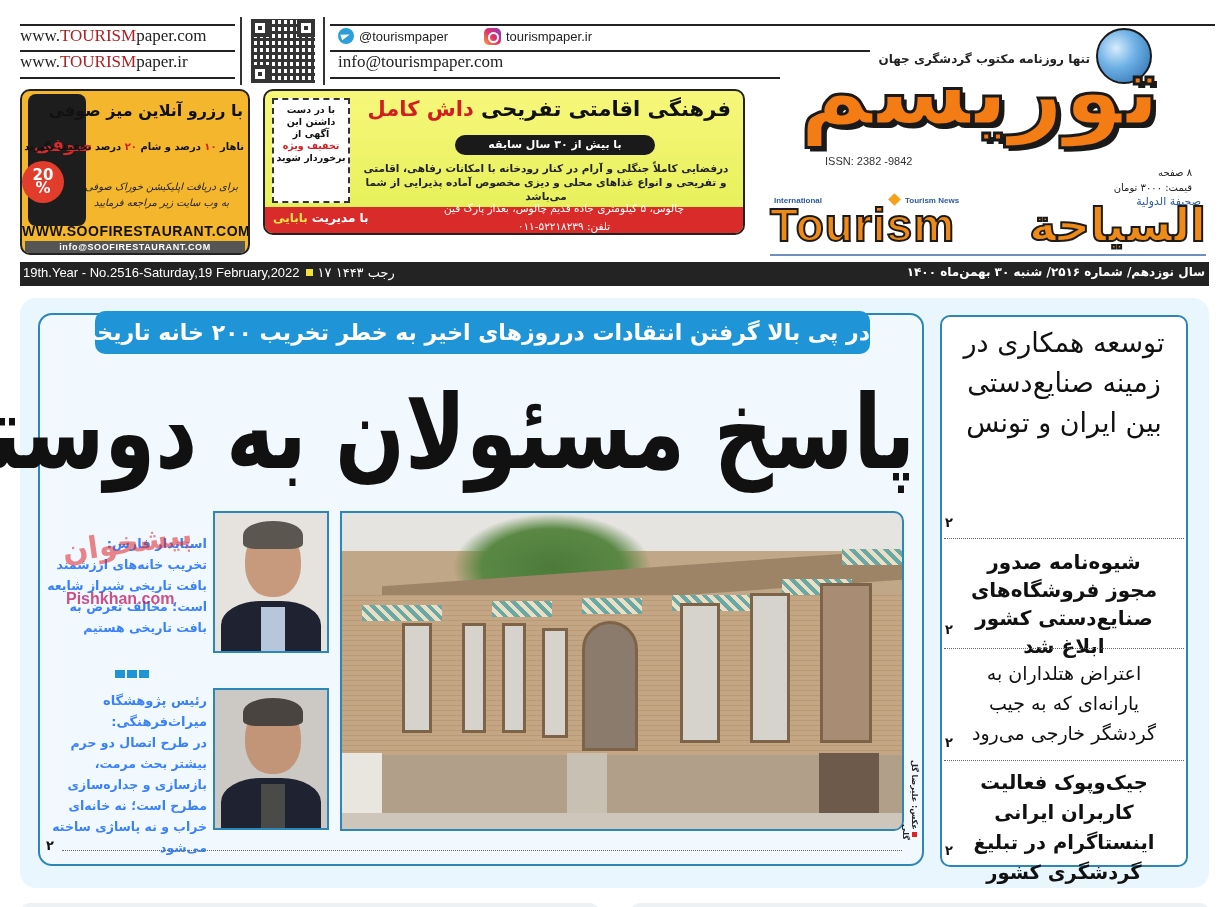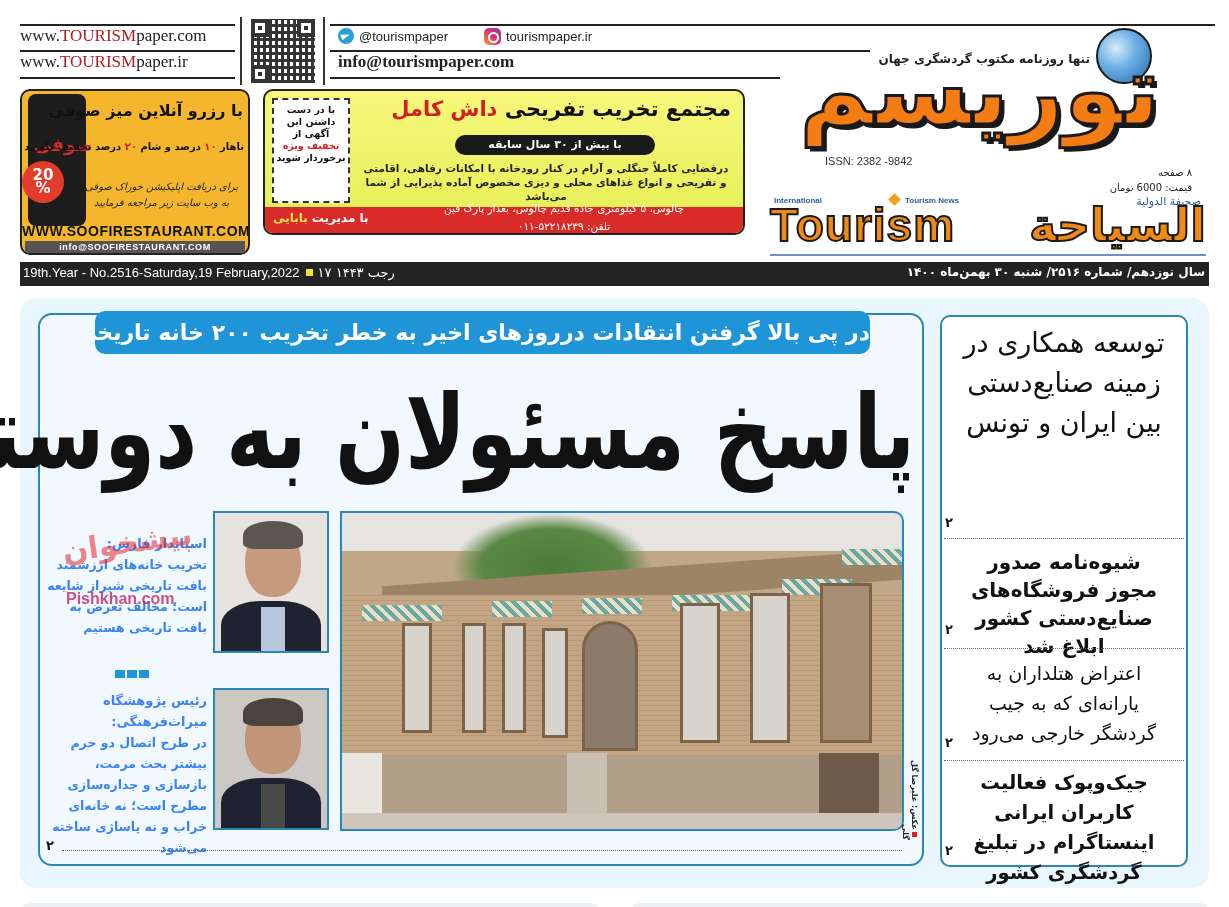--- a/index.html
+++ b/index.html
@@ -17,21 +17,21 @@
           repeating-linear-gradient(90deg, #111 0 3px, transparent 3px 6px),
           repeating-linear-gradient(0deg, #111 0 3px, #fff 3px 7px);
         opacity: .85; }
   .qr .finder { position: absolute; width: 18px; height: 18px; border: 4px solid #111; background: #fff; }
   .qr .finder::after { content: ""; position: absolute; left: 3px; top: 3px; width: 4px; height: 4px; background: #111; }
   .social { position: absolute; top: 28px; font-family: "Liberation Sans", sans-serif; font-size: 13px; color: #222; display: flex; align-items: center; gap: 5px; }
   .tg-icon { width: 16px; height: 16px; border-radius: 50%; background: #2a9fd8; position: relative; display: inline-block; }
   .tg-icon::after { content: ""; position: absolute; left: 3px; top: 5px; border-left: 9px solid #fff; border-top: 3px solid transparent; border-bottom: 3px solid transparent; transform: rotate(-20deg); }
   .ig-icon { width: 17px; height: 17px; border-radius: 5px; background: linear-gradient(45deg,#f9a33b,#e1306c,#8a3ab9); position: relative; display: inline-block; }
   .ig-icon::after { content: ""; position: absolute; left: 4px; top: 4px; width: 7px; height: 7px; border: 2px solid #fff; border-radius: 50%; }
-  .email { position: absolute; left: 338px; top: 52px; font-family: "Liberation Serif", serif; font-size: 17px; color: #222; font-weight: bold; }
+  .email { position: absolute; left: 338px; top: 52px; font-family: "Liberation Serif", serif; font-size: 17px; color: #222; }
 
   
   .logo-area { position: absolute; left: 765px; top: 25px; width: 445px; height: 150px; }
   .logo-word { position: absolute; right: 50px; top: 18px; font-family: "DejaVu Sans", sans-serif; font-weight: bold; font-size: 96px; line-height: 1;
                color: #f47c14; -webkit-text-stroke: 3px #1a1a1a; text-shadow: 4px 4px 0 #1a1a1a; direction: rtl; }
   .globe { position: absolute; right: 58px; top: 3px; width: 56px; height: 56px; border-radius: 50%;
            background: radial-gradient(circle at 35% 35%, #d8ecfb 0, #6fb2e6 40%, #2666a8 100%); border: 2px solid #1a1a1a; }
   .logo-tag { position: absolute; right: 120px; top: 27px; font-size: 12px; font-weight: bold; color: #222; direction: rtl; }
   .issn { position: absolute; left: 60px; top: 130px; font-family: "Liberation Sans", sans-serif; font-size: 11px; color: #333; }
   .pages { position: absolute; right: 18px; top: 140px; font-size: 10px; color: #222; direction: rtl; text-align: right; line-height: 15px; }
@@ -155,21 +155,21 @@
 </div>
 <div class="email">info@tourismpaper.com</div>
 
 <div class="logo-area">
   <div class="globe"></div>
   <div class="logo-word">توریسم</div>
   <div class="logo-tag">تنها روزنامه مکتوب گردشگری جهان</div>
   <div class="issn">ISSN: 2382 -9842</div>
   <div class="pages">
     <div>۸ صفحه</div>
-    <div>قیمت: 6000 تومان</div>
+    <div>قیمت: ۳۰۰۰ تومان</div>
   </div>
 </div>
 
 <div class="intl-row">
   <span class="small-en" style="left:4px;">International</span>
   <span class="diamond"></span>
   <span class="small-en" style="left:135px;">Tourism News</span>
   <span class="tour">Tourism</span>
   <span class="small-ar">صحيفة الدولية</span>
   <span class="siyaha" style="top:6px;">السياحة</span>
@@ -200,21 +200,21 @@
   <div class="mail">info@SOOFIRESTAURANT.COM</div>
 </div>
 
 <div class="ad ad-dash">
   <div class="coupon">
     <div>با در دست داشتن این آگهی از</div>
     <div class="red">تخفیف ویژه</div>
     <div>برخوردار شوید</div>
   </div>
   <div class="headline">
-    <span>مجتمع تخریب تفریحی</span>
+    <span>فرهنگی اقامتی تفریحی</span>
     <span class="red">داش کامل</span>
   </div>
   <div class="pill">با بیش از ۳۰ سال سابقه</div>
   <div class="desc">درفضایی کاملاً جنگلی و آرام در کنار رودخانه با امکانات رفاهی، اقامتی و تفریحی و انواع غذاهای محلی و دیزی مخصوص آماده پذیرایی از شما می‌باشد</div>
   <div class="redbar"></div>
   <div class="mgmt">
     <span>با مدیریت</span>
     <span class="yel">بابایی</span>
   </div>
   <div class="phone">۰۹۱۱۳۹۲۶۶۹۶</div>

